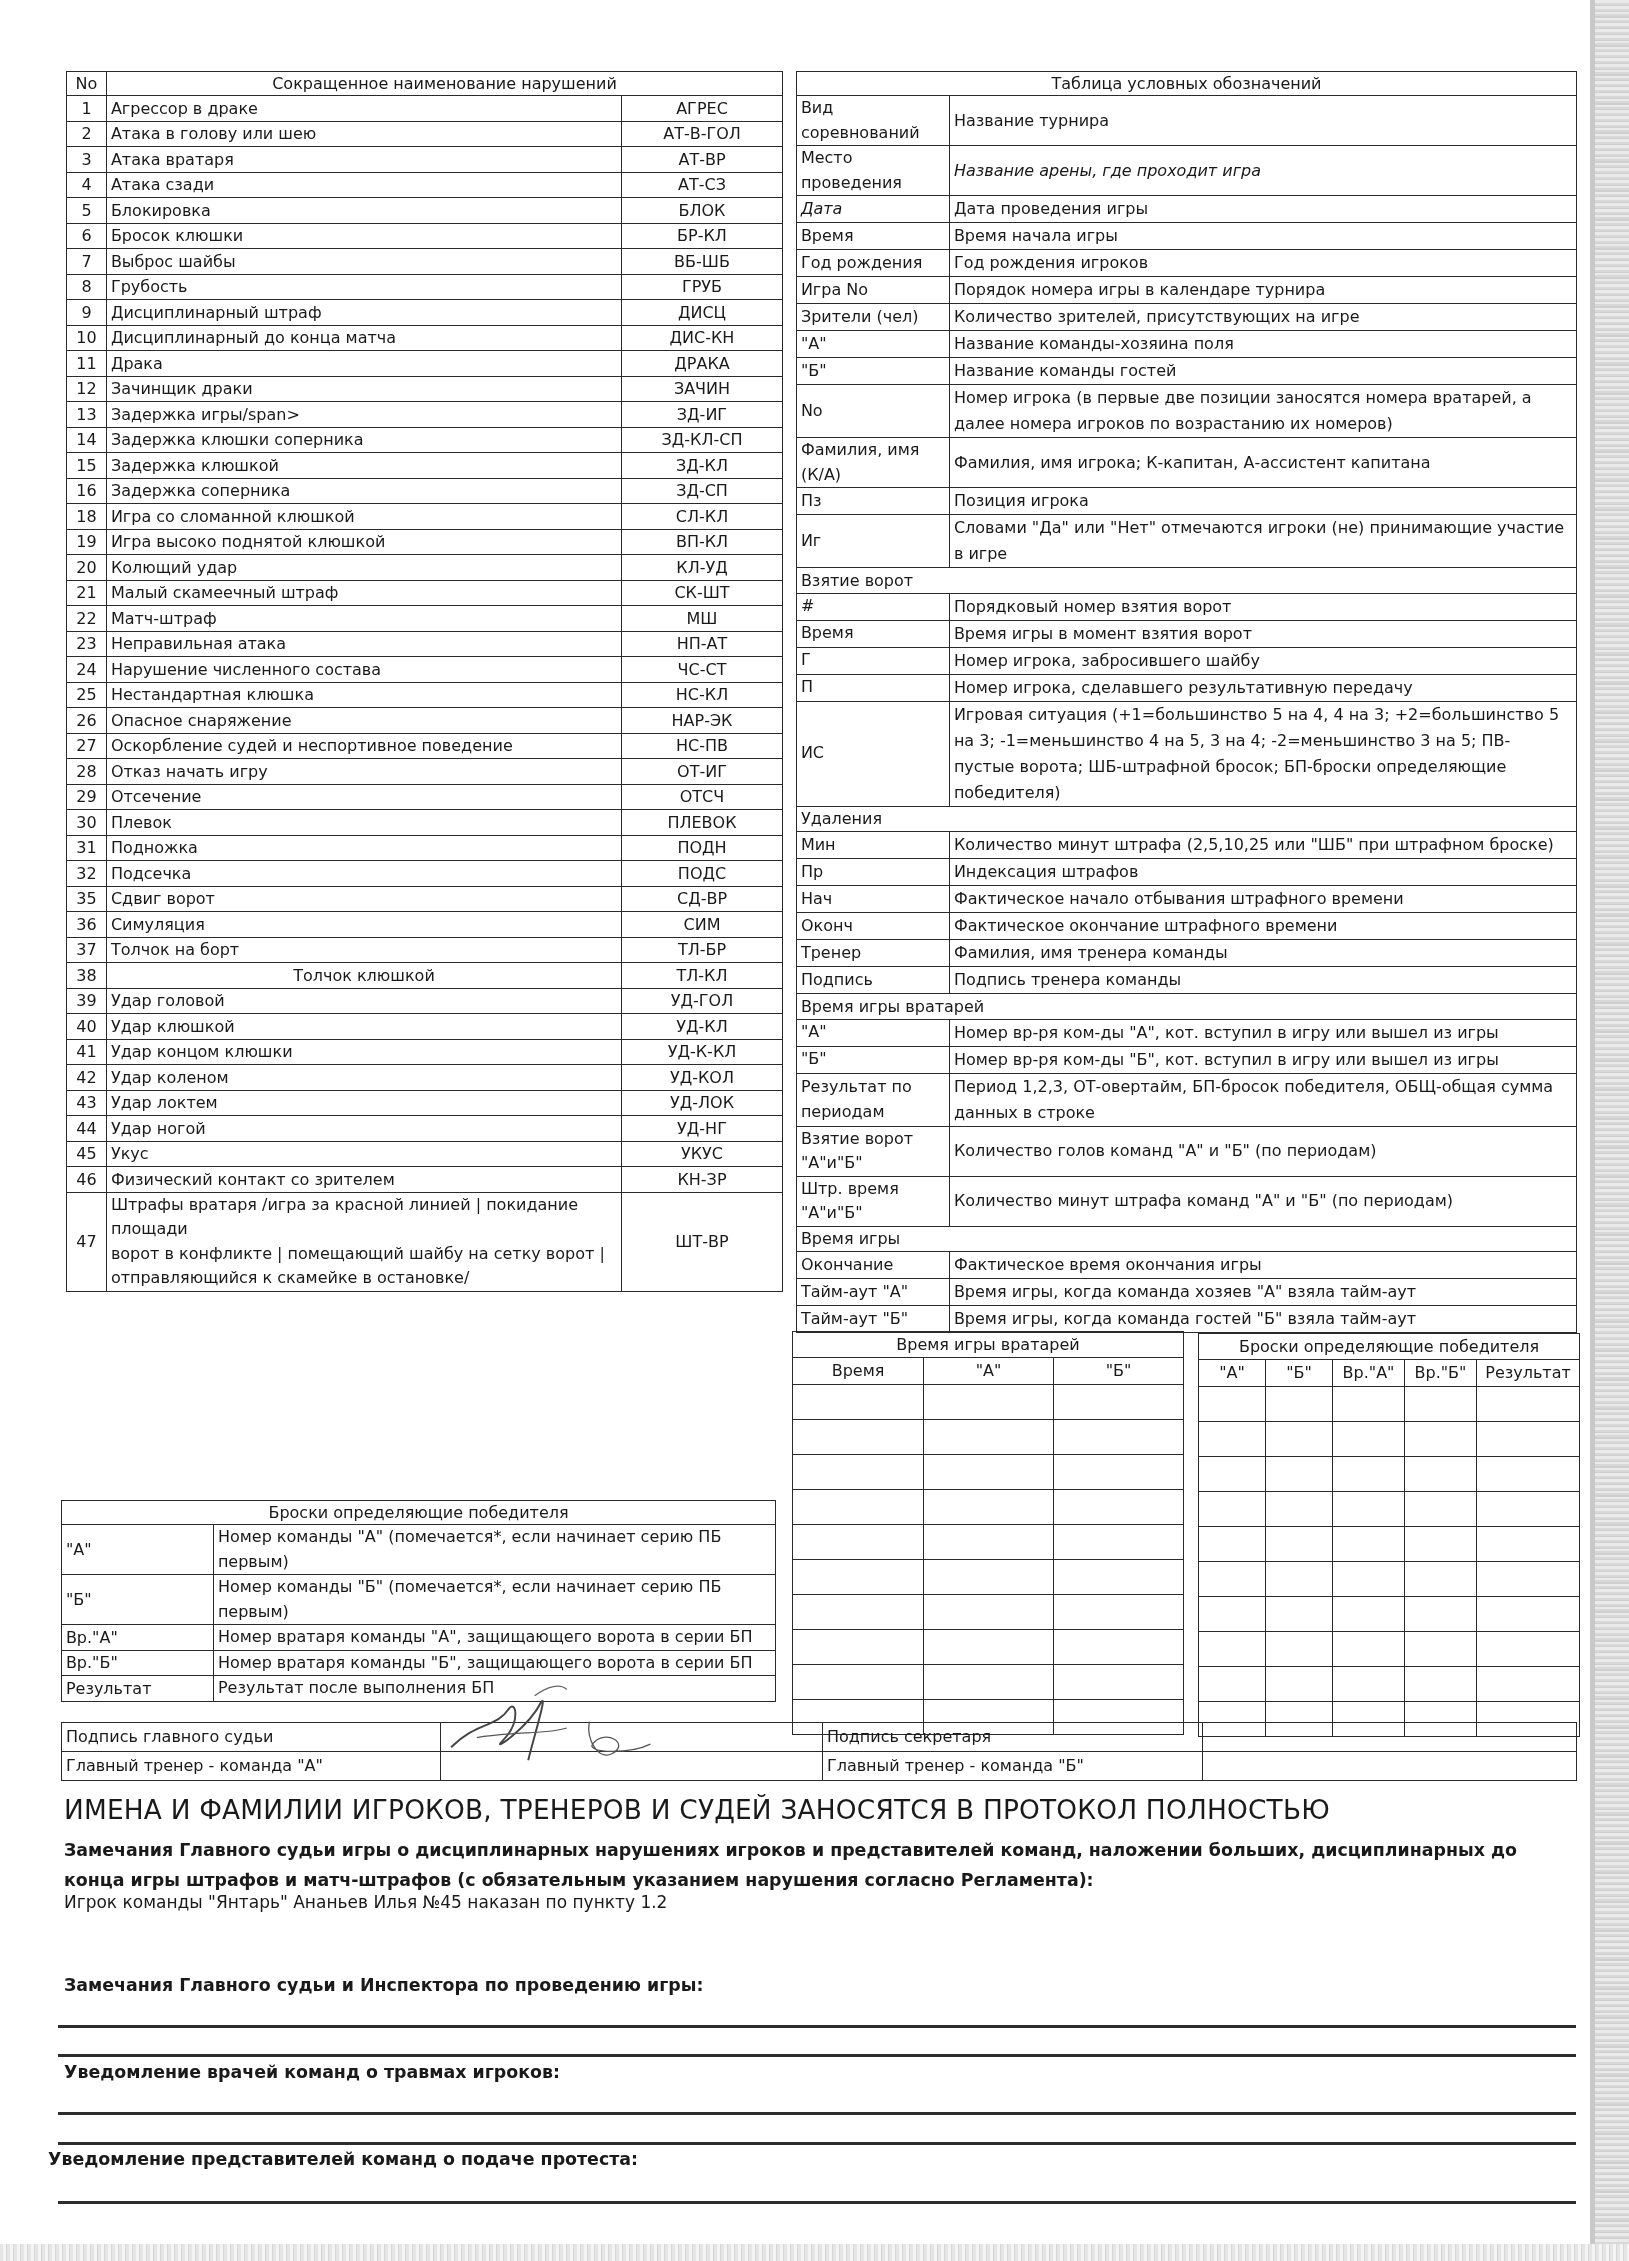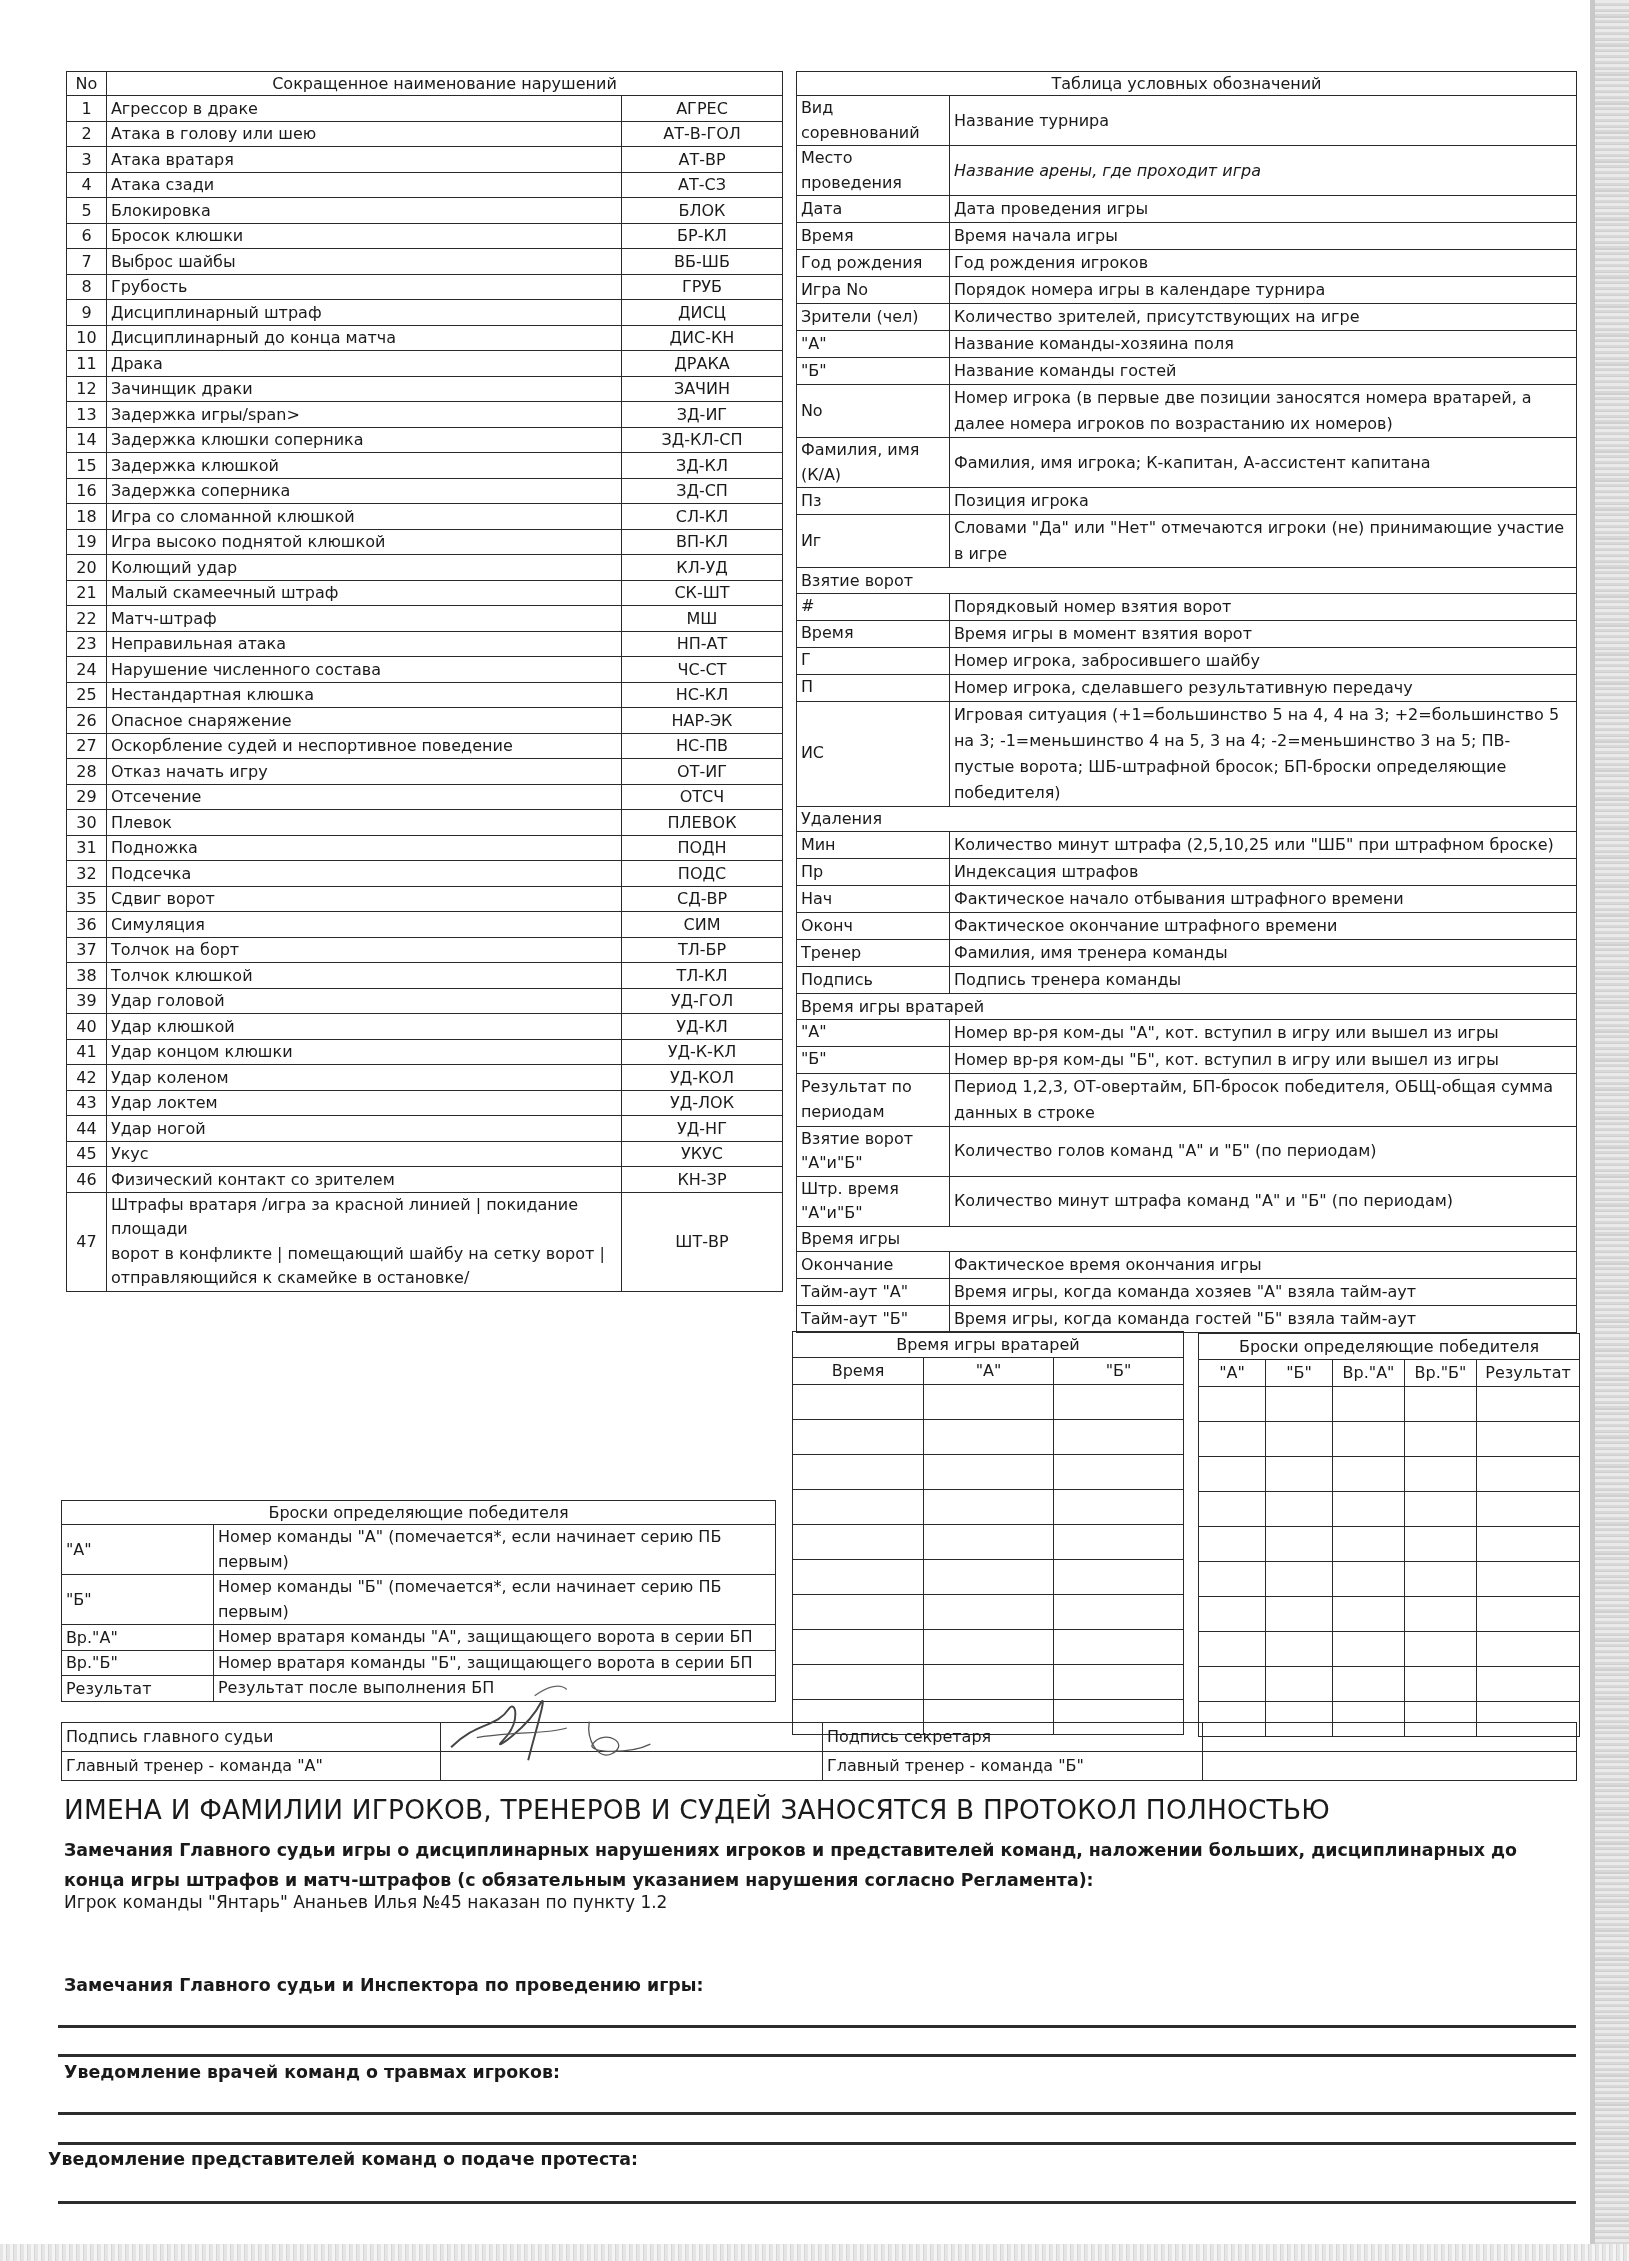--- a/index.html
+++ b/index.html
@@ -211,21 +211,21 @@
         <td style="white-space:pre-line;">Симуляция</td>
         <td class="c">СИМ</td>
       </tr>
       <tr>
         <td class="num">37</td>
         <td style="white-space:pre-line;">Толчок на борт</td>
         <td class="c">ТЛ-БР</td>
       </tr>
       <tr>
         <td class="num">38</td>
-        <td style="white-space:pre-line;">Толчок клюшкой</td>
+        <td style="white-space:pre-line;text-align:center;">Толчок клюшкой</td>
         <td class="c">ТЛ-КЛ</td>
       </tr>
       <tr>
         <td class="num">39</td>
         <td style="white-space:pre-line;">Удар головой</td>
         <td class="c">УД-ГОЛ</td>
       </tr>
       <tr>
         <td class="num">40</td>
         <td style="white-space:pre-line;">Удар клюшкой</td>
@@ -283,21 +283,21 @@
   <tbody id="legend-body">
       <tr>
         <td style="line-height:24.5px;">Вид соревнований</td>
         <td style="line-height:26px;">Название турнира</td>
       </tr>
       <tr>
         <td style="line-height:24.5px;">Место проведения</td>
         <td style="line-height:26px;font-style:italic;">Название арены, где проходит игра</td>
       </tr>
       <tr>
-        <td style="line-height:24.5px;">Дата</td>
+        <td style="line-height:24.5px;font-style:italic;">Дата</td>
         <td style="line-height:26px;">Дата проведения игры</td>
       </tr>
       <tr>
         <td style="line-height:24.5px;">Время</td>
         <td style="line-height:26px;">Время начала игры</td>
       </tr>
       <tr>
         <td style="line-height:24.5px;">Год рождения</td>
         <td style="line-height:26px;">Год рождения игроков</td>
       </tr>

